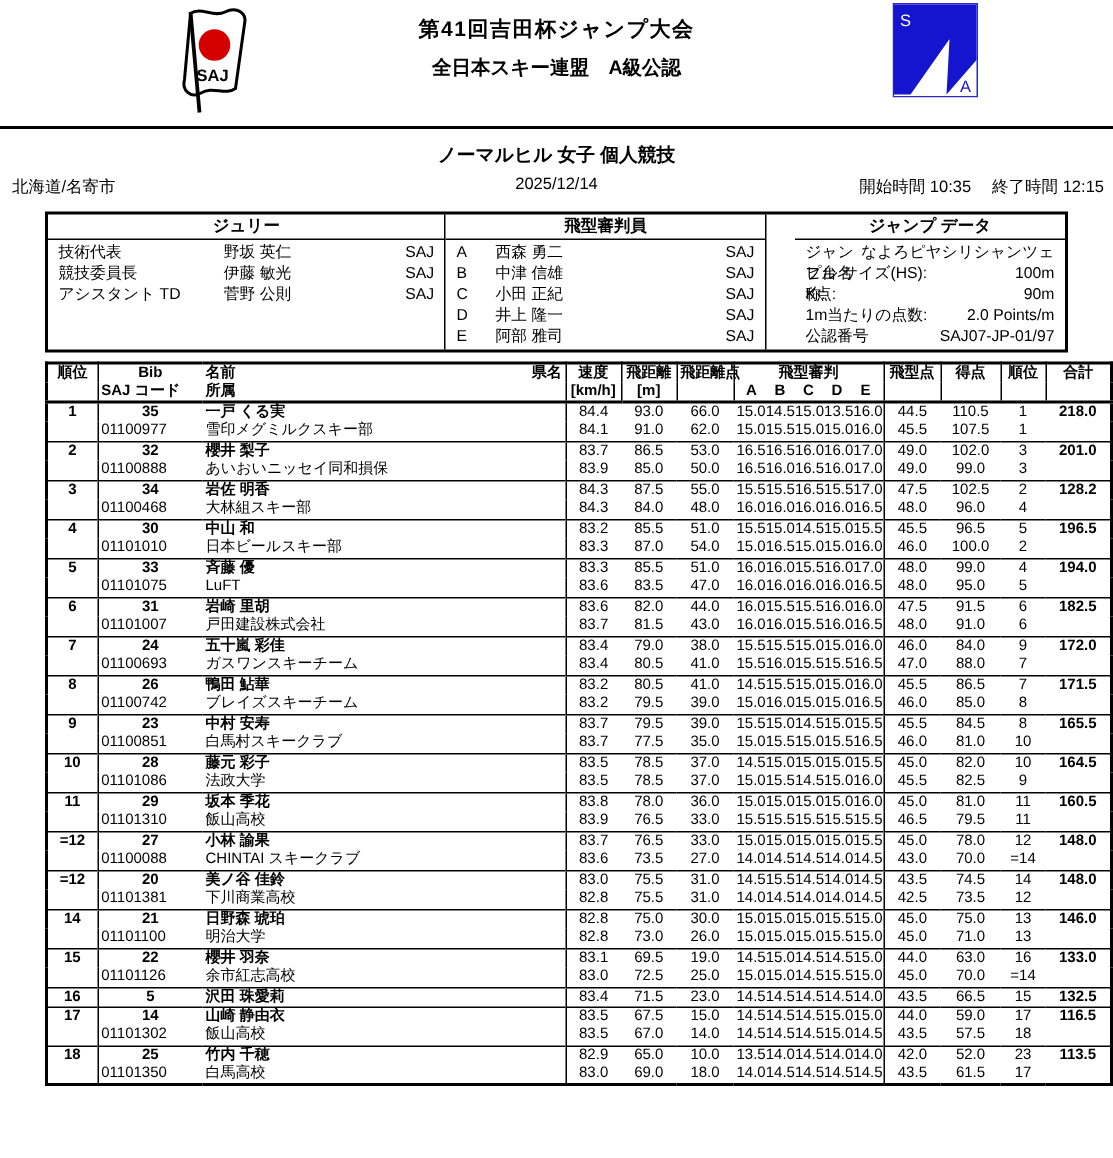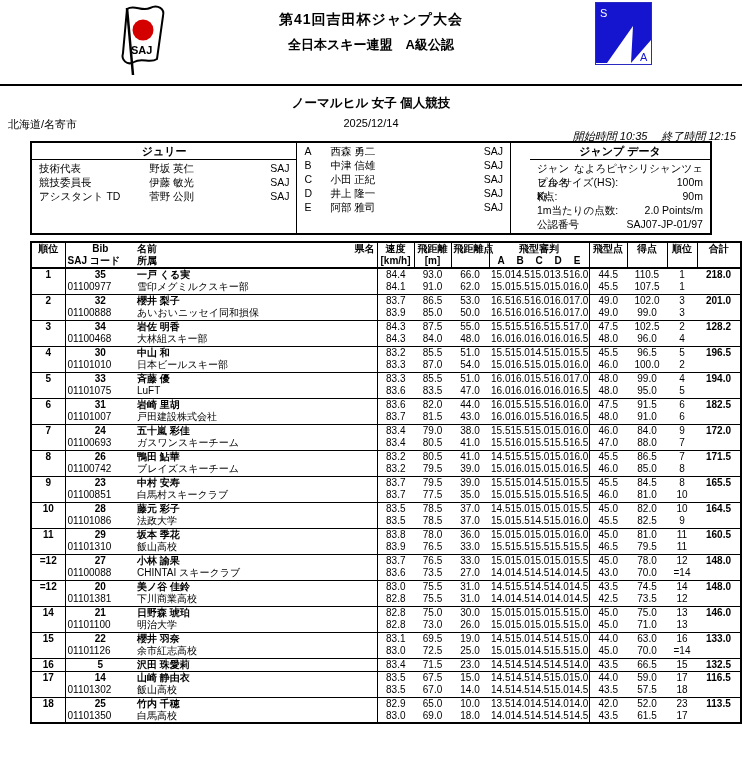--- a/index.html
+++ b/index.html
@@ -12,21 +12,21 @@
   .hdr-title { text-align:center; padding-top:11px; font-weight:bold; font-size:14px; letter-spacing:1px; }
   .hdr-sub   { text-align:center; font-weight:bold; font-size:13px; margin-top:7px; }
   .logo-left  { position:absolute; left:112px; top:2px; }
   .logo-right { position:absolute; left:595px; top:2px; }
 
   .doc-title { text-align:center; font-size:17px; font-weight:bold; margin-top:8px; }
   .doc-event { text-align:center; font-size:12.5px; font-weight:bold; margin-top:9px; }
   .meta-line { position:relative; margin-top:5px; height:14px; font-size:11px; }
   .meta-loc  { position:absolute; left:8px; top:0; }
   .meta-date { width:100%; text-align:center; }
-  .meta-times{ position:absolute; right:6px; top:12px;font-style:italic; }
+  .meta-times{ position:absolute; right:6px; top:0; }
   .meta-times span { margin-left:14px; }
 
   
   .info { display:flex; margin:10px 30px 0 30px; border:2px solid #000; }
   .ibox { border-left:1.5px solid #000; }
   .ibox:first-child { border-left:none; }
   .ibox-jury { flex:0 0 39%; }
   .ibox-judges { flex:0 0 31.5%; }
   .ibox-jump { flex:0 0 29.5%;padding-left:19px; }
   .ibox-title { text-align:center; font-weight:bold; font-size:11px; border-bottom:1.5px solid #000; height:17px; line-height:16px; }
@@ -106,20 +106,21 @@
             <span class="jorg">SAJ</span>
           </div>
           <div class="irow">
             <span class="jrole">アシスタント TD</span>
             <span class="jname">菅野 公則</span>
             <span class="jorg">SAJ</span>
           </div>
         </div>
     </div>
     <div class="ibox ibox-judges">
+      <div class="ibox-title">飛型審判員</div>
       <div class="ibox-body" id="judges-rows">
           <div class="irow">
             <span class="jletter">A</span>
             <span class="jname">西森 勇二</span>
             <span class="jorg">SAJ</span>
           </div>
           <div class="irow">
             <span class="jletter">B</span>
             <span class="jname">中津 信雄</span>
             <span class="jorg">SAJ</span>

